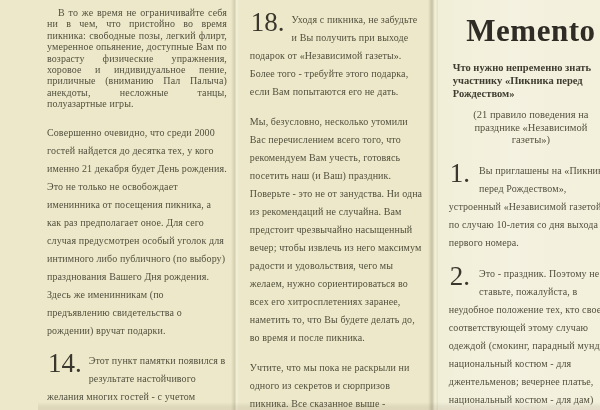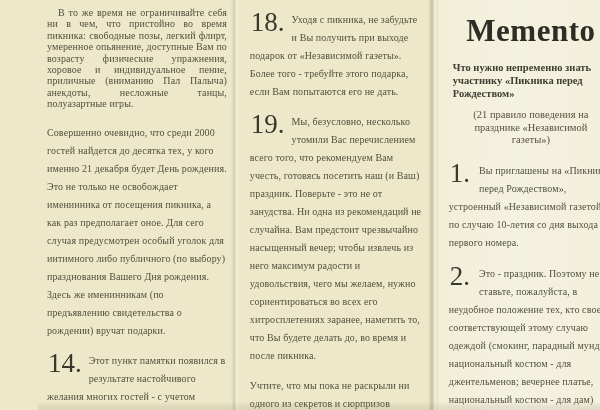--- a/index.html
+++ b/index.html
@@ -85,21 +85,20 @@
 
   <div class="fold fold-1"></div>
 
   <div class="col col-mid">
     <div class="item" style="margin-top:2px;">
       <span class="num">18.</span>
       <span class="item-text">Уходя с пикника, не забудьте и Вы получить при выходе подарок от «Независимой газеты». Более того - требуйте этого подарка, если Вам попытаются его не дать.</span>
     </div>
 
     <div class="item">
-      <span class="num">19.</span>
       <span class="item-text">Мы, безусловно, несколько утомили Вас перечислением всего того, что рекомендуем Вам учесть, готовясь посетить наш (и Ваш) праздник. Поверьте - это не от занудства. Ни одна из рекомендаций не случайна. Вам предстоит чрезвычайно насыщенный вечер; чтобы извлечь из него максимум радости и удовольствия, чего мы желаем, нужно сориентироваться во всех его хитросплетениях заранее, наметить то, что Вы будете делать до, во время и после пикника.</span>
     </div>
 
     <div class="item">
       <span class="item-text">Учтите, что мы пока не раскрыли ни одного из секретов и сюрпризов пикника. Все сказанное выше - необходимое, но не достаточное условие получения максимального удовольствия.</span>
       
     </div>
 
   </div>
 

